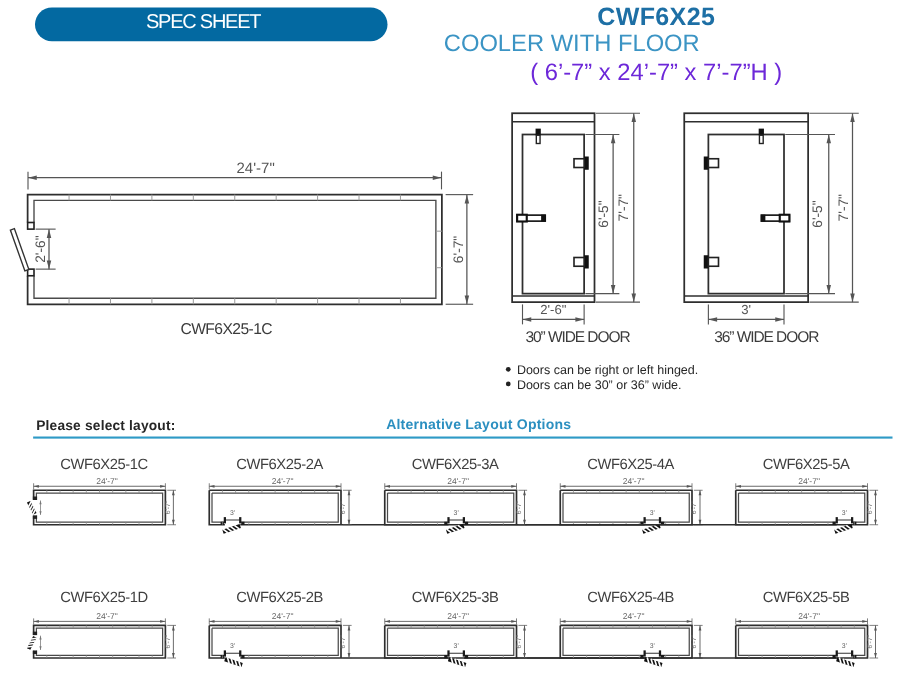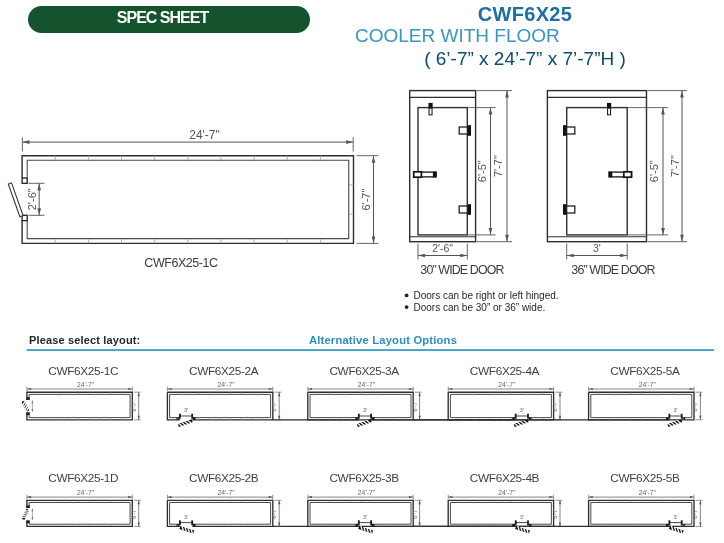--- a/index.html
+++ b/index.html
@@ -1,20 +1,20 @@
 <!DOCTYPE html>
 <html><head>
 <meta charset="utf-8">
 <style>
   html,body { margin:0; padding:0; background:#ffffff; }
   body { width:724px; height:543px; position:relative; font-family:"Liberation Sans", sans-serif; overflow:hidden; }
-  .banner { position:absolute; left:28px; top:6px; width:282px; height:27px; background:#14532d; border-radius:13.5px; color:#fff; font-weight:bold; font-size:16px; text-align:center; line-height:23px; letter-spacing:-1px; text-indent:-13px; }
+  .banner { position:absolute; left:28px; top:6px; width:282px; height:27px; background:#0369a1; border-radius:13.5px; color:#fff; font-weight:normal; font-size:16px; text-align:center; line-height:23px; letter-spacing:-1px; text-indent:-13px; }
   .t1 { position:absolute; left:375px; top:3px; width:300px; text-align:center; font-size:20px; font-weight:bold; color:#1d6fa5; letter-spacing:0.3px; }
   .t2 { position:absolute; left:355px; top:25px; width:340px; text-align:left; font-size:19px; font-weight:normal; color:#3b94c4; }
-  .t3 { position:absolute; left:355px; top:48px; width:340px; text-align:center; font-size:19px; color:#0c4a6e; }
+  .t3 { position:absolute; left:355px; top:48px; width:340px; text-align:center; font-size:19px; color:#6d28d9; }
   svg { position:absolute; left:0; top:0; }
   svg text { font-family:"Liberation Sans", sans-serif; }
 </style>
 </head>
 <body>
 <div class="banner">SPEC SHEET</div>
 <div class="t1">CWF6X25</div>
 <div class="t2">COOLER WITH FLOOR</div>
 <div class="t3">( 6’-7” x 24’-7” x 7’-7”H )</div>
 <svg width="724" height="543" viewBox="0 0 724 543">

